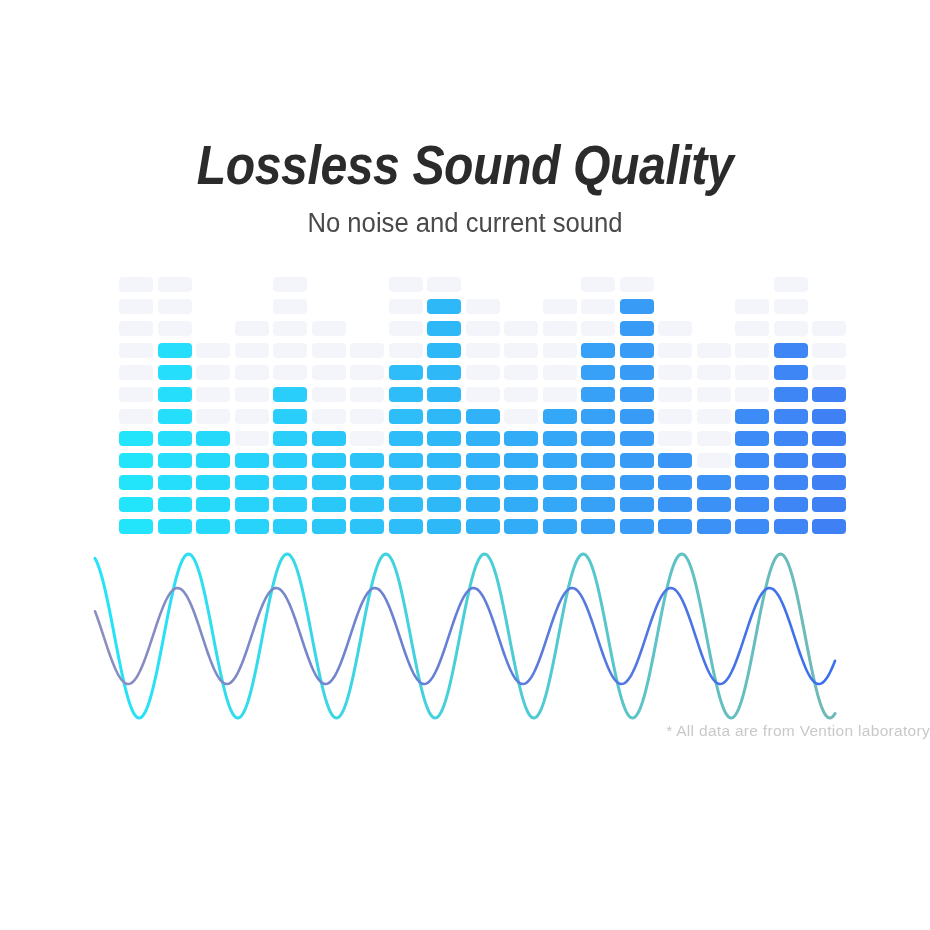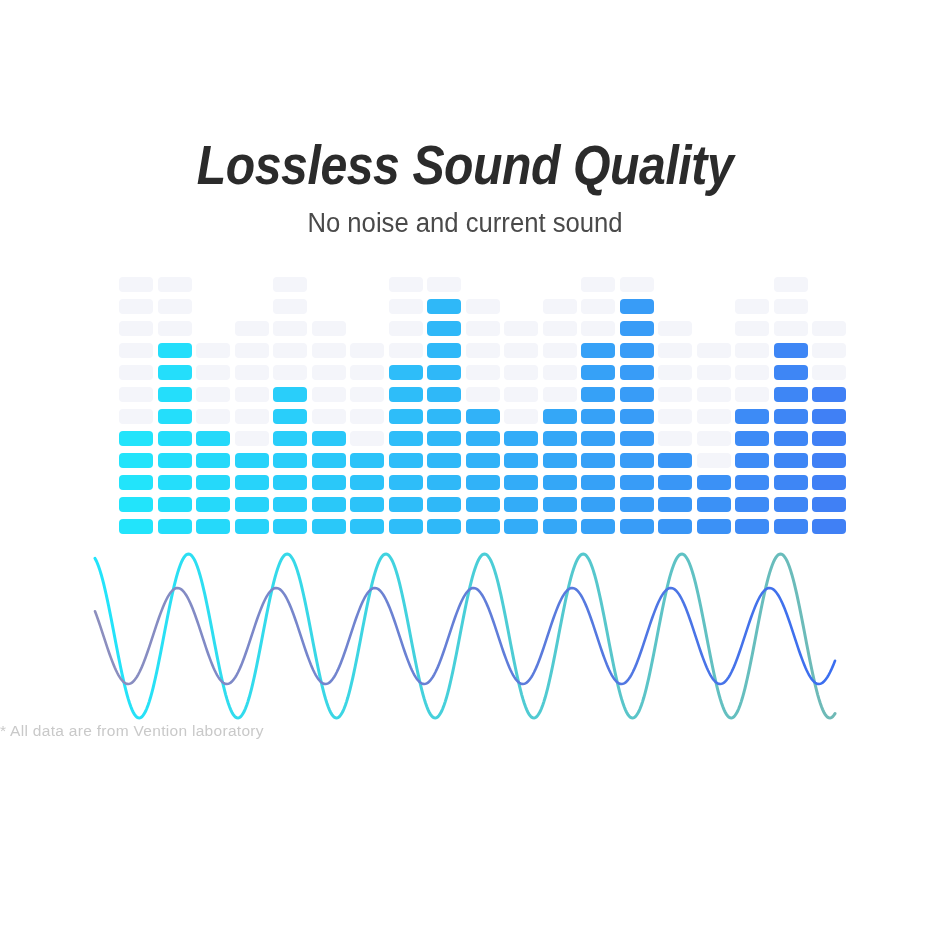--- a/index.html
+++ b/index.html
@@ -78,21 +78,21 @@
     height: 930px;
     pointer-events: none;
   }
 
   
   #footnote {
     position: absolute;
     left: 0;
     top: 722px;
     width: 930px;
-    text-align: left;
+    text-align: right;
     font-size: 15.5px;
     font-weight: 400;
     color: #c9c9c9;
     letter-spacing: 0.3px;
     white-space: nowrap;
   }
 </style>
 </head>
 <body>
 

